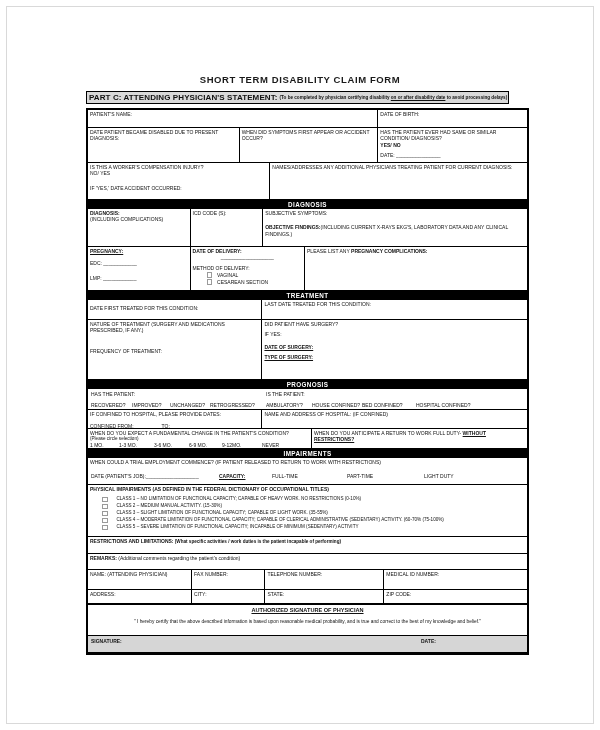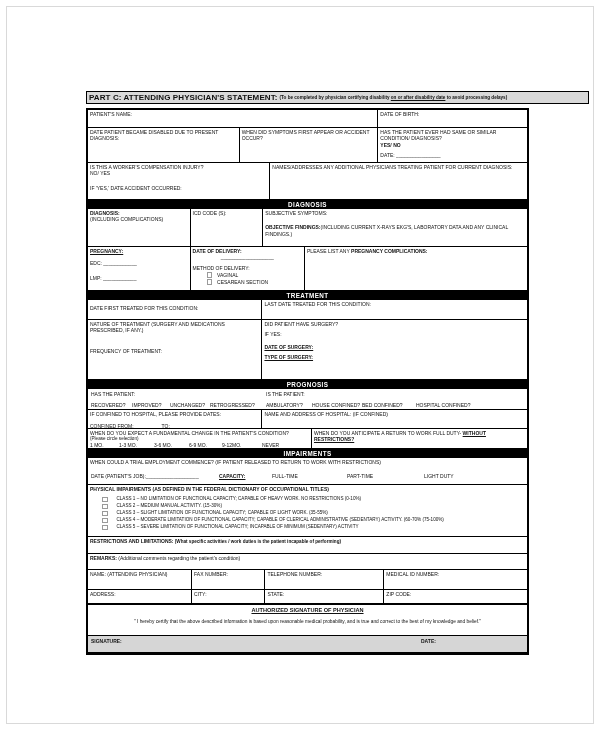--- a/index.html
+++ b/index.html
@@ -10,21 +10,21 @@
   }
   .page{
     position:absolute;left:6px;top:6px;width:586px;height:716px;
     background:#fff;border:1px solid #d9d9d9;
   }
   .doc-title{
     position:absolute;top:67px;left:0;width:586px;text-align:center;
     font-size:9.5px;font-weight:bold;letter-spacing:.6px;color:#1a1a1a;
   }
   .partc{
-    position:absolute;left:79px;top:84px;width:503px;height:13px;
+    position:absolute;left:79px;top:84px;width:423px;height:13px;
     background:#d9d9d9;border:1px solid #000;box-sizing:border-box;
     display:flex;align-items:center;padding:0 2px;white-space:nowrap;overflow:hidden;text-align:right;
   }
   .partc .big{font-size:8px;font-weight:bold;letter-spacing:.1px;}
   .partc .small{font-size:4.6px;font-weight:bold;margin-left:2px;}
   .partc .small .u{text-decoration:underline;}
   .formtable{
     position:absolute;left:79px;top:101px;width:443px;
     border:2px solid #000;border-bottom:3px solid #000;box-sizing:border-box;
     background:#fff;font-size:5px;line-height:1.25;
@@ -57,20 +57,21 @@
   }
   .certify{text-align:center;font-size:4.8px;padding-top:4px;height:20px;box-sizing:border-box;}
   .nowrap{white-space:nowrap;}
   .tiny{font-size:4.6px;}
 </style>
 </head>
 <body>
 
 <div class="page">
 
+  <div class="doc-title">SHORT TERM DISABILITY CLAIM FORM</div>
 
   <div class="partc">
     <span class="big">PART C:  ATTENDING PHYSICIAN'S STATEMENT:</span>
     <span class="small"><span>(To be completed by physician certifying disability </span><span class="u">on or after disability date</span><span> to avoid processing delays)</span></span>
   </div>
 
   <div class="formtable">
 
     <div class="row" style="height:18px;">
       <div class="c" style="width:292px;">

